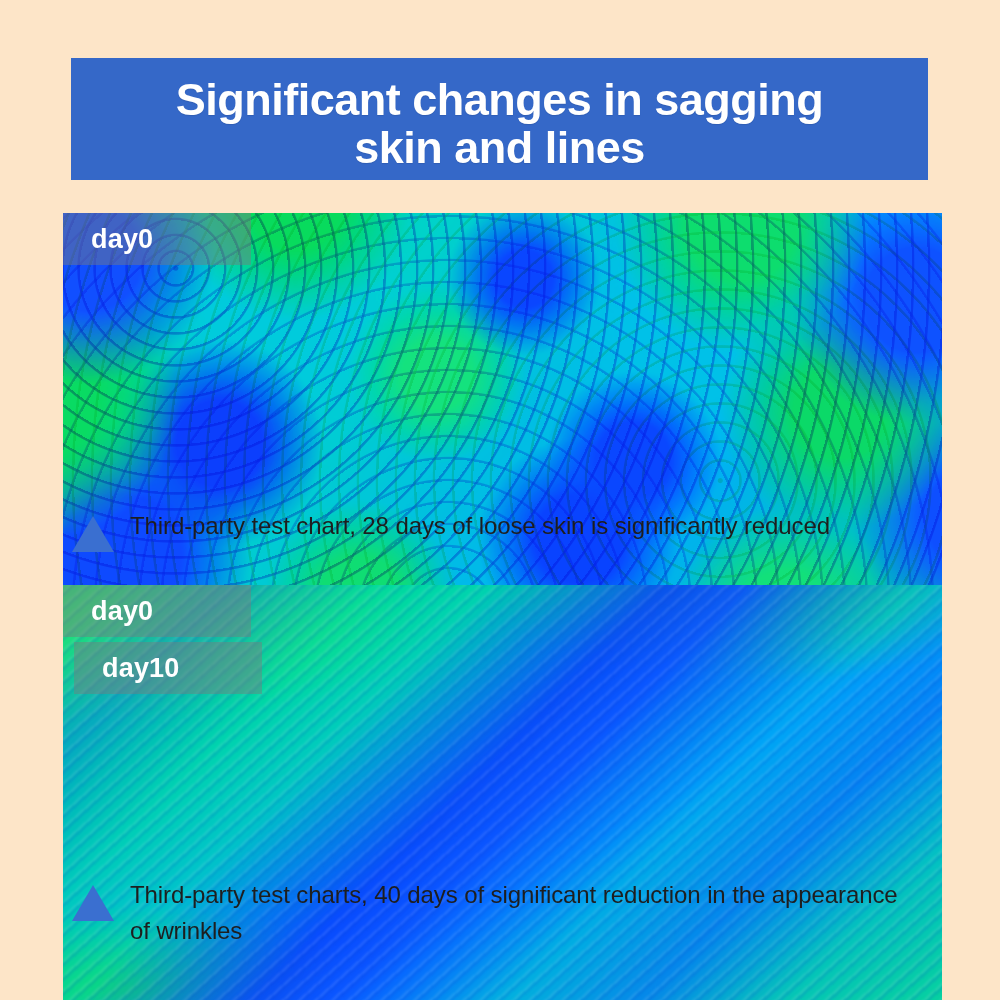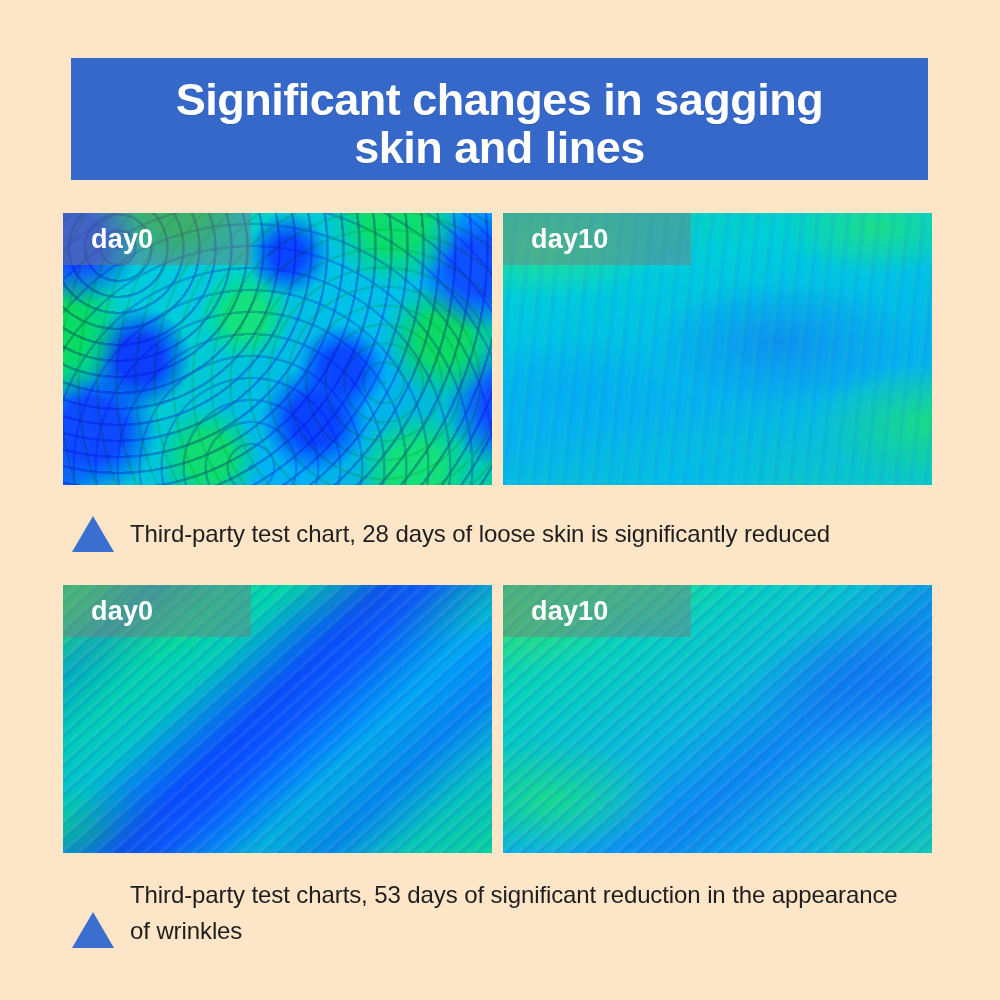--- a/index.html
+++ b/index.html
@@ -33,20 +33,21 @@
     line-height:1.06;
     letter-spacing:-0.5px;
     white-space:pre-line;
     text-shadow:0 1px 1px rgba(0,0,0,0.10);
   }
 
   
   .panel-row {
     position:absolute;
     display:flex;
+    flex-direction:column;
   }
   .panel-row.row-1 { left:63px; top:213px;  width:879px; height:272px; }
   .panel-row.row-2 { left:63px; top:585px;  width:879px; height:268px; }
 
   .panel {
     position:relative;
     overflow:hidden;
     flex:0 0 429px;
     height:100%;
   }
@@ -170,21 +171,21 @@
       radial-gradient(ellipse 30% 24% at 18% 74%, #25D591 0%, transparent 76%),
       radial-gradient(ellipse 28% 22% at 56% 92%, #18A6E6 0%, transparent 76%),
       linear-gradient(152deg, #2FDA84 0%, #17CDBA 30%, #18A2E6 62%, #1FD0A2 100%);
     filter:blur(2.4px) saturate(1.12);
   }
 
   
   .caption {
     position:absolute;
     display:flex;
-    align-items:flex-end;
+    align-items:flex-start;
     gap:16px;
   }
   .caption.cap-1 { left:72px; top:508px;  width:800px; }
   .caption.cap-2 { left:72px; top:877px;  width:830px; }
 
   .bullet-triangle {
     width:0; height:0;
     margin-top:8px;
     flex:0 0 auto;
     border-left:21px solid transparent;
@@ -246,14 +247,14 @@
     <div class="tex tex-fibre"></div>
     <div class="panel-label">
       <span class="label-text">day10</span>
     </div>
   </div>
 
 </div>
 
 <div class="caption cap-2">
   <div class="bullet-triangle"></div>
-  <div class="caption-text">Third-party test charts, 53 days of significant reduction in the appearance of wrinkles</div>
+  <div class="caption-text">Third-party test charts, 40 days of significant reduction in the appearance of wrinkles</div>
 </div>
 
 </body></html>

